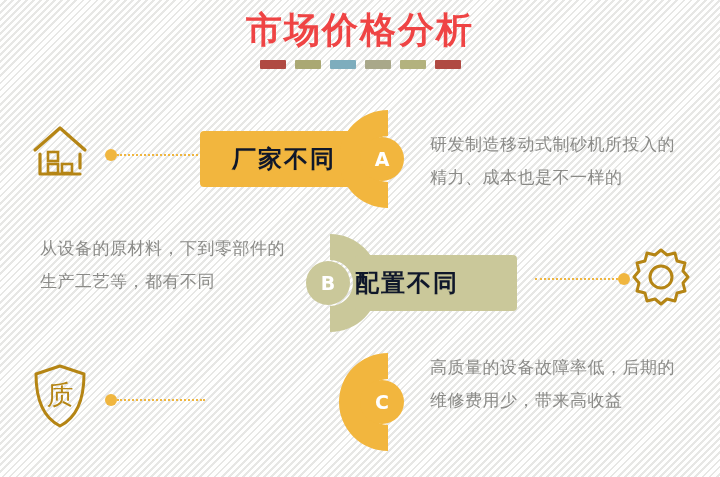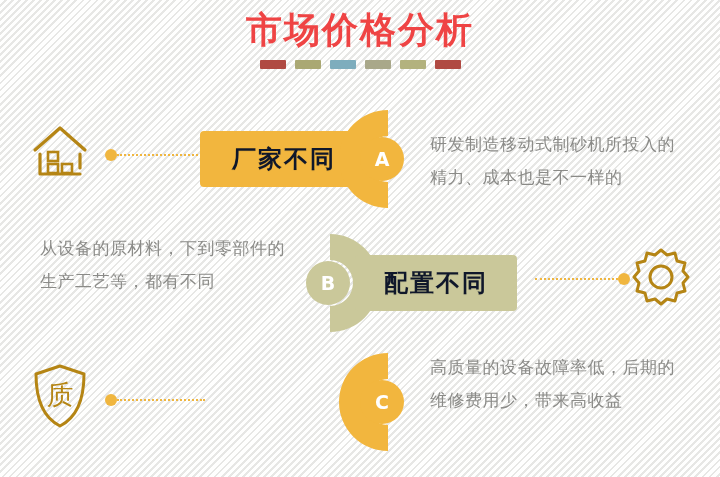--- a/index.html
+++ b/index.html
@@ -83,21 +83,21 @@
   .row-a .graphic{left:200px;top:4px;width:215px;}
   .row-a .band{left:0;width:168px;background:#f2b63e;justify-content:center;}
   .row-a .arc{left:108px;}
   .row-a .letter{left:160px;background:#f2b63e;}
   .row-a .desc{left:430px;top:8px;margin-top:20px;}
 
   
   .row-b .desc{left:40px;top:8px;}
   .row-b .graphic{left:300px;top:4px;width:220px;}
   .row-b .arc{left:0;}
-  .row-b .band{left:55px;width:162px;background:#cac89a;justify-content:center;}
+  .row-b .band{left:55px;width:162px;background:#cac89a;}
   .row-b .letter{left:6px;background:#cac89a;}
   .row-b .connector{left:535px;top:50px;width:95px;flex-direction:row-reverse;}
   .row-b .icon-box{left:625px;top:14px;}
 
   
   .row-c .icon-box{left:24px;top:12px;}
   .row-c .connector{left:105px;top:50px;width:100px;}
   .row-c .graphic{left:200px;top:2px;width:215px;}
   .row-c .band{left:0;width:168px;background:#f2b63e;justify-content:center;}
   .row-c .arc{left:108px;}

